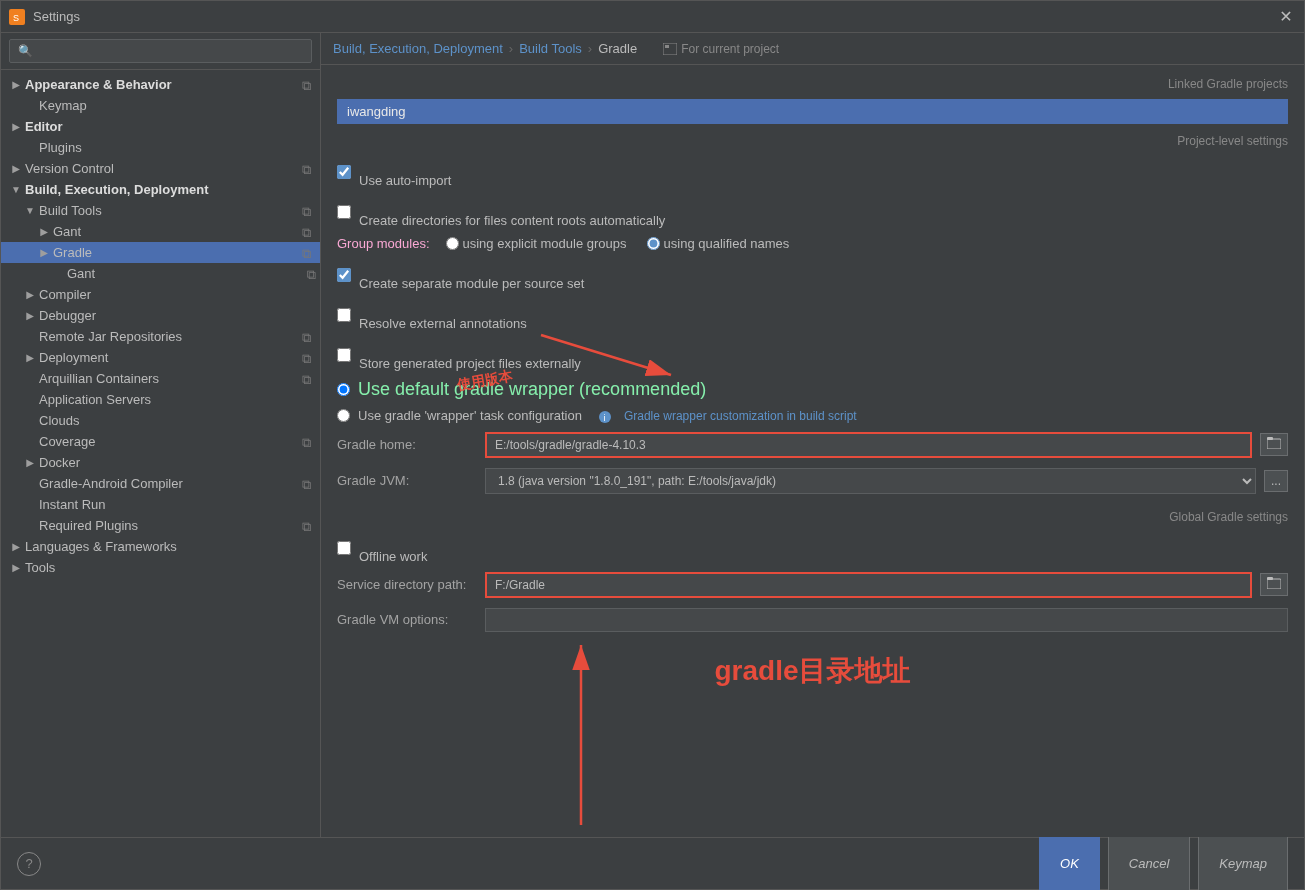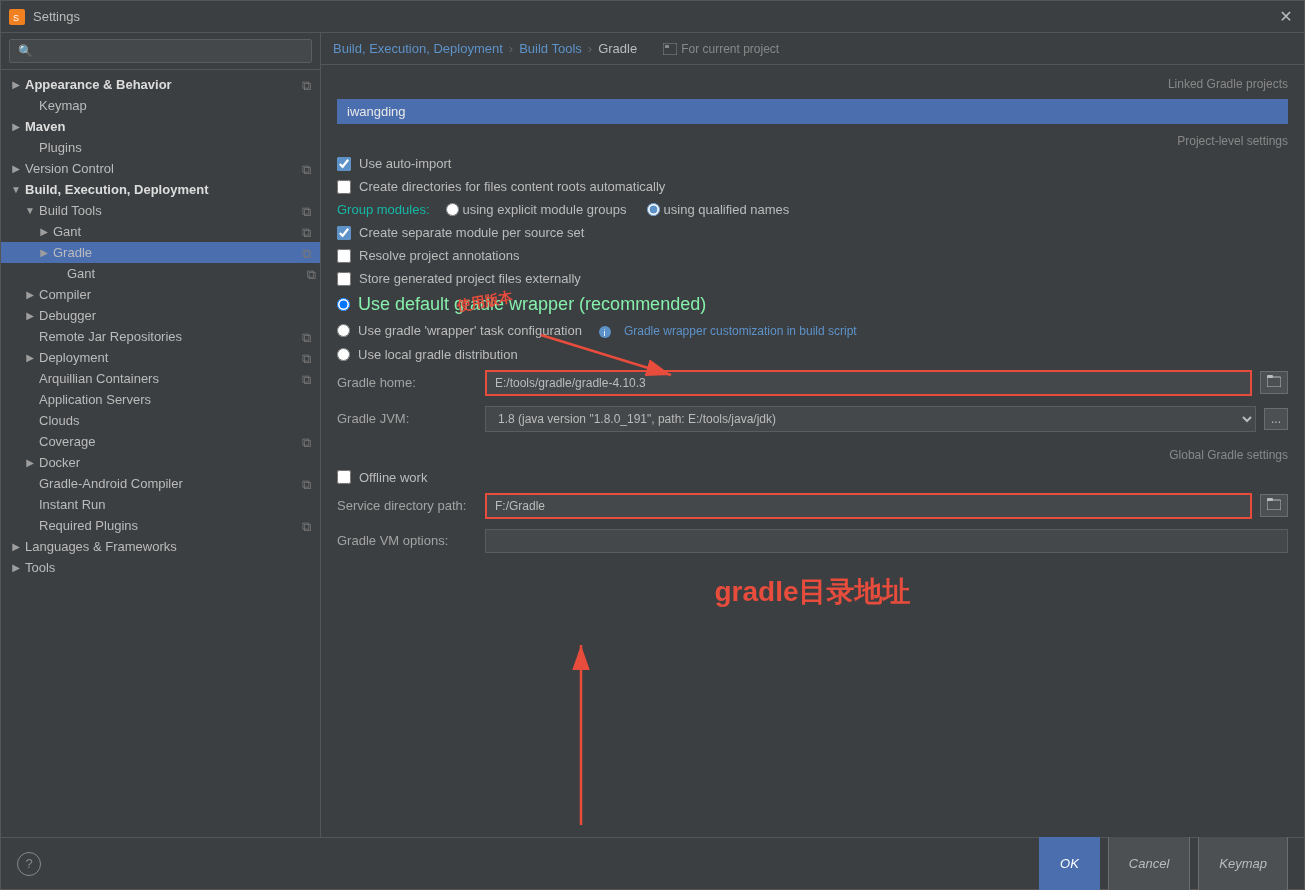--- a/index.html
+++ b/index.html
@@ -43,24 +43,24 @@
     .panel-content { flex: 1; overflow-y: auto; padding: 12px 16px; background: #3c3f41; }
 
     .section-title { color: #888; font-size: 12px; margin-bottom: 8px; text-align: right; }
 
     .linked-project-item { background: #4b6eaf; color: #e8e8e8; padding: 5px 10px; font-size: 13px; cursor: pointer; margin-bottom: 10px; }
 
     .settings-section { margin-bottom: 16px; }
 
     .checkbox-row { display: flex; align-items: center; gap: 8px; margin-bottom: 8px; }
     .checkbox-row input[type="checkbox"] { accent-color: #5d92c9; width: 14px; height: 14px; }
-    .checkbox-label { color: #bbb; font-size: 13px; }
+    .checkbox-label { color: #bbb; font-size: 13px; margin-top: 17px; }
 
     .radio-group-row { display: flex; align-items: center; gap: 8px; margin-bottom: 8px; }
-    .radio-group-label { color: #14b8a6; font-size: 13px; margin-right: 8px; }
+    .radio-group-label { color: #f9a8d4; font-size: 13px; margin-right: 8px; }
     .radio-option { display: flex; align-items: center; gap: 4px; }
     .radio-option input[type="radio"] { accent-color: #5d92c9; }
     .radio-option label { color: #bbb; font-size: 13px; }
 
     .form-row { display: flex; align-items: center; gap: 8px; margin-bottom: 10px; }
     .form-label { color: #a3a3a3; font-size: 13px; width: 140px; flex-shrink: 0; }
     .form-input { flex: 1; background: #45484a; border: 1px solid #5a5d5f; color: #bbb; padding: 4px 8px; font-size: 12px; outline: none; }
     .form-input.highlighted { border: 2px solid #e74c3c; background: #45484a; }
     .form-select { flex: 1; background: #45484a; border: 1px solid #5a5d5f; color: #bbb; padding: 4px 8px; font-size: 12px; outline: none; }
     .browse-btn { background: #4c5052; border: 1px solid #6a6d6f; color: #bbb; padding: 3px 6px; cursor: pointer; font-size: 12px; }
@@ -108,21 +108,21 @@
           <span class="copy-icon">⧉</span>
         </div>
 
         <div class="tree-item indent-1">
           <span class="tree-arrow"></span>
           <span class="tree-label">Keymap</span>
         </div>
 
         <div class="tree-item indent-0">
           <span class="tree-arrow">▶</span>
-          <span class="tree-label bold">Maven</span>
+          <span class="tree-label bold">Editor</span>
         </div>
 
         <div class="tree-item indent-1">
           <span class="tree-arrow"></span>
           <span class="tree-label">Plugins</span>
         </div>
 
         <div class="tree-item indent-0">
           <span class="tree-arrow">▶</span>
           <span class="tree-label">Version Control</span>
@@ -284,21 +284,21 @@
               </div>
             </div>
 
             <div class="checkbox-row">
               <input type="checkbox" id="separate-module" checked="" style="">
               <label class="checkbox-label" for="separate-module">Create separate module per source set</label>
             </div>
 
             <div class="checkbox-row">
               <input type="checkbox" id="resolve-annotations" style="">
-              <label class="checkbox-label" for="resolve-annotations">Resolve project annotations</label>
+              <label class="checkbox-label" for="resolve-annotations">Resolve external annotations</label>
             </div>
 
             <div class="checkbox-row">
               <input type="checkbox" id="store-generated" style="">
               <label class="checkbox-label" for="store-generated">Store generated project files externally</label>
             </div>
 
             <div class="radio-group-row">
               <input type="radio" name="wrapper" id="wrapper-recommended" checked="" style="">
               <label for="wrapper-recommended" style="color:#86efac;font-size:18px;">Use default gradle wrapper (recommended)</label>
@@ -306,24 +306,20 @@
             <div class="radio-group-row">
               <input type="radio" name="wrapper" id="wrapper-task" style="">
               <label for="wrapper-task" style="color:#bbb;font-size:13px;">Use gradle 'wrapper' task configuration</label>
               <span style="margin-left:8px;">
                 <svg width="14" height="14" viewBox="0 0 14 14" style="vertical-align:middle;">
                     <circle cx="7" cy="7" r="6" fill="#5d92c9"></circle>
                     <text x="5.5" y="11" font-size="9" fill="white">i</text>
                   </svg>
               </span>
               <span style="color:#5d92c9;font-size:12px;margin-left:4px;">Gradle wrapper customization in build script</span>
-            </div>
-            <div class="radio-group-row">
-              <input type="radio" name="wrapper" id="local-gradle" style="">
-              <label for="local-gradle" style="color:#bbb;font-size:13px;">Use local gradle distribution</label>
             </div>
 
             <div class="form-row">
               <span class="form-label">Gradle home:</span>
               <input class="form-input highlighted" type="text" value="E:/tools/gradle/gradle-4.10.3" style="">
               <button class="browse-btn">
                 <svg width="14" height="12" viewBox="0 0 14 12">
                     <rect x="0" y="2" width="14" height="10" rx="1" fill="none" stroke="#bbb" stroke-width="1"></rect>
                     <rect x="0" y="0" width="6" height="3" rx="1" fill="#bbb"></rect>
                   </svg>

